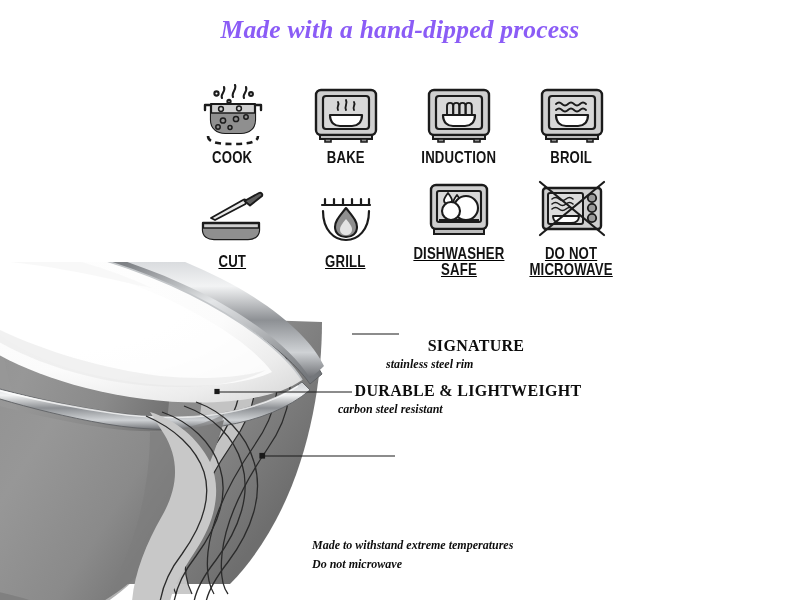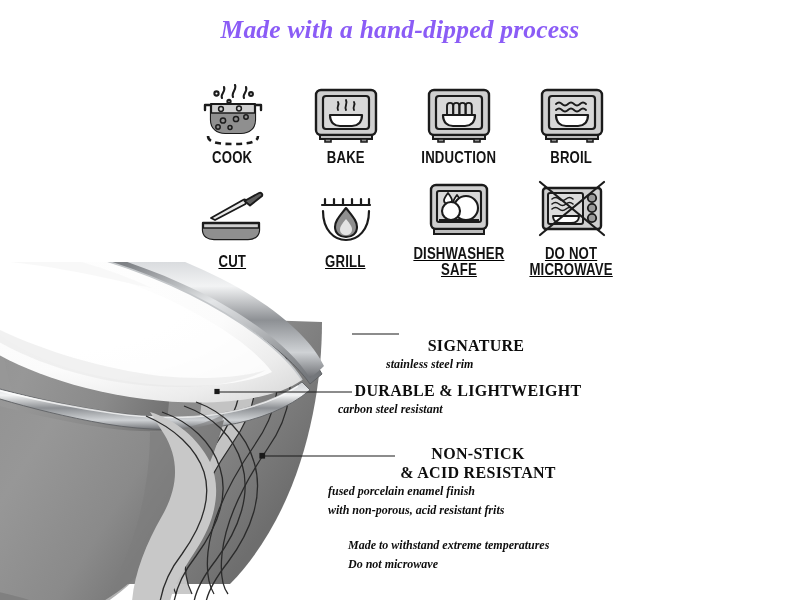--- a/index.html
+++ b/index.html
@@ -81,21 +81,21 @@
   .callout .sub {
     font-style: italic;
     font-size: 12px;
     line-height: 19px;
     text-align: left;
     font-weight: bold;
   }
   #callout-signature { left: 386px; top: 322px; width: 180px; margin-top: 14px; }
   #callout-durable   { left: 338px; top: 381px; width: 260px; }
   #callout-nonstick  { left: 328px; top: 444px; width: 300px; }
-  #callout-note      { left: 348px; top: 536px; width: 300px; }
+  #callout-note      { left: 312px; top: 536px; width: 300px; }
   #callout-note .sub { line-height: 19px; }
 </style>
 </head>
 <body>
 
 <div id="stage">
 
   <div class="title">
     <span>Made with a hand-dipped process</span>
   </div>
@@ -487,25 +487,19 @@
   <div class="callout" id="callout-signature">
     <div class="head">SIGNATURE</div>
     <div class="sub">stainless steel rim</div>
   </div>
 
   <div class="callout" id="callout-durable">
     <div class="head">DURABLE &amp; LIGHTWEIGHT</div>
     <div class="sub">carbon steel resistant</div>
   </div>
 
-  <div class="callout" id="callout-nonstick">
-    <div class="head" style="white-space:pre-line">NON-STICK
-&amp; ACID RESISTANT</div>
-    <div class="sub" style="white-space:pre-line">fused porcelain enamel finish
-with non-porous, acid resistant frits</div>
-  </div>
 
   <div class="callout" id="callout-note">
     <div class="sub">Made to withstand extreme temperatures</div>
     <div class="sub">Do not microwave</div>
   </div>
 
 </div>
 
 </body></html>

